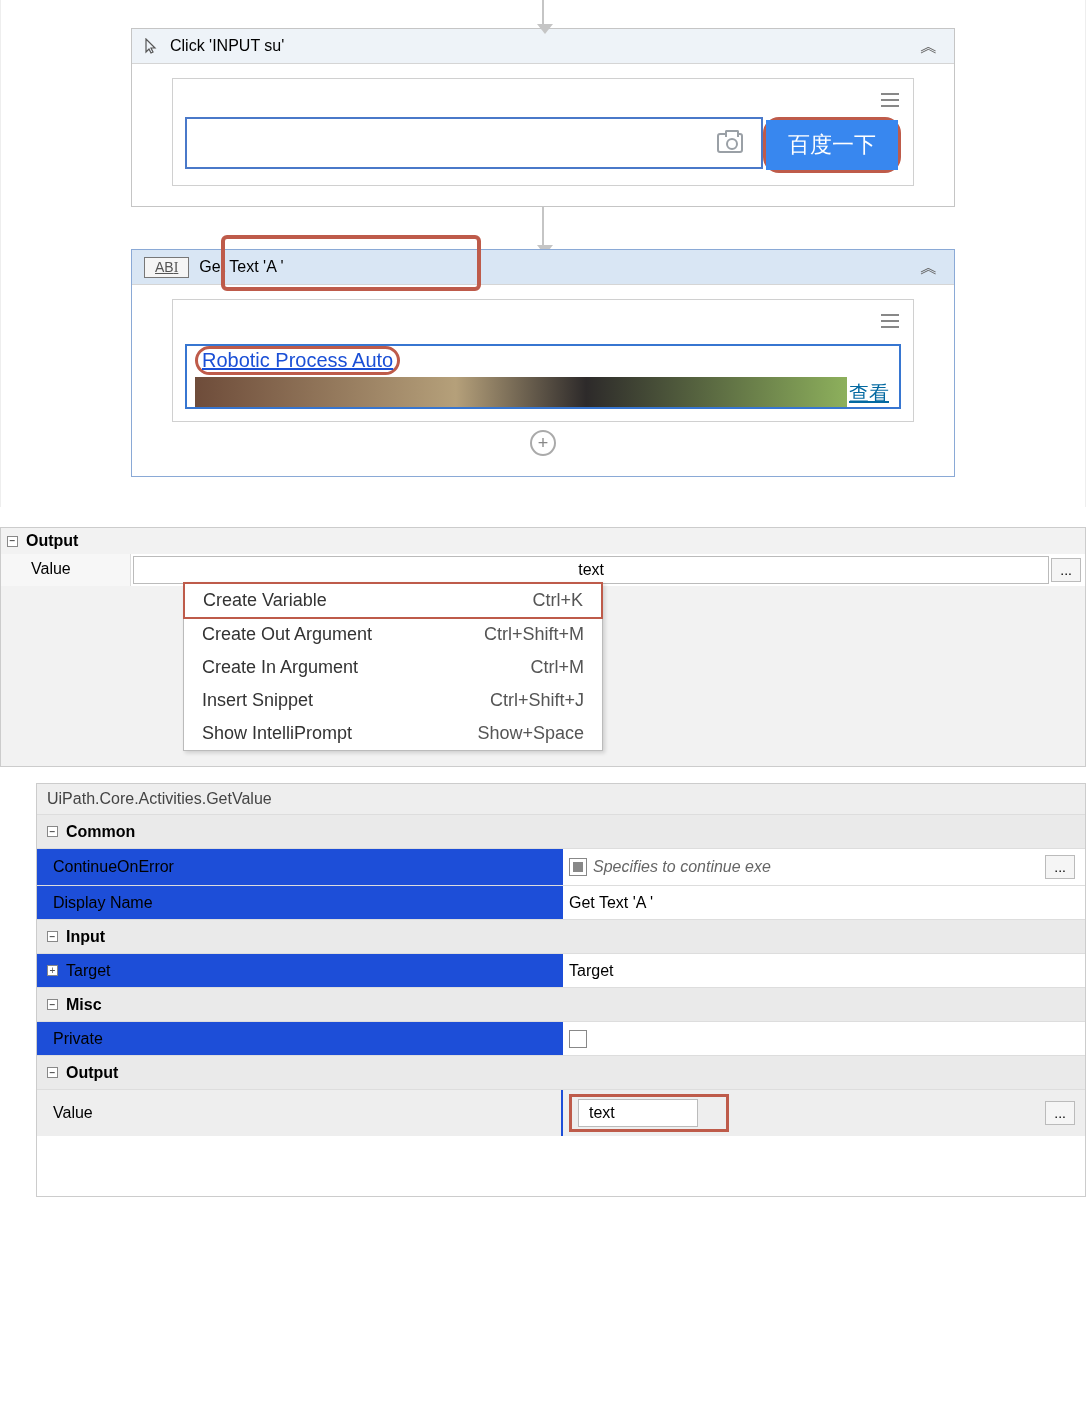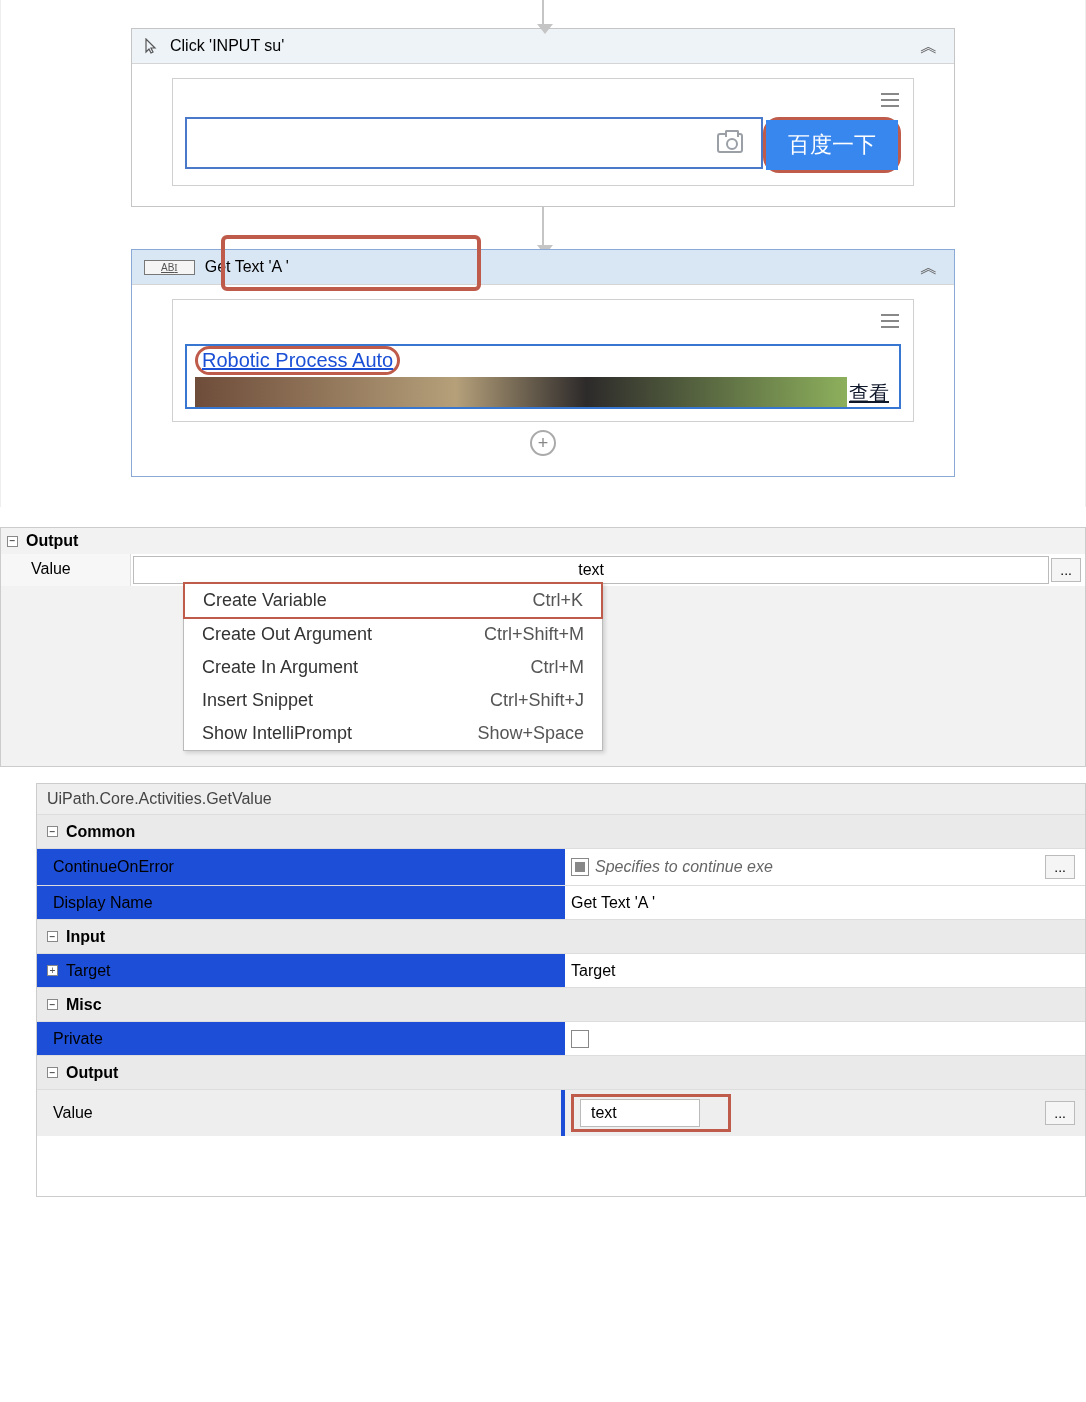--- a/index.html
+++ b/index.html
@@ -144,21 +144,21 @@
     display: flex;
     align-items: flex-end;
     gap: 0;
     margin-top: 2px;
   }
   .fake-img {
     height: 30px; flex: 1;
     background: linear-gradient(90deg,#6e4c3a 0%, #b5a07a 40%, #2d2a2a 60%, #8db05c 100%);
   }
   .cn-label {
-    color: #0f172a; font-size: 20px;
+    color: #0369a1; font-size: 20px;
     font-family: "Microsoft YaHei", sans-serif;
     padding: 0 2px;
     text-decoration: underline;
   }
   .add-circle {
     width: 26px; height: 26px;
     border: 2px solid #aaa;
     border-radius: 50%;
     margin: 8px auto 0 auto;
     display: flex;
@@ -177,23 +177,23 @@
     border-radius: 6px;
     pointer-events: none;
   }
   .activity2-wrap { position: relative; }
 
   .cursor-icon {
     width:16px; height:16px; position: relative;
   }
   .cursor-icon svg { width:16px; height:16px; }
   .abi-icon {
-    font-size: 10px;
+    font-size: 14px;
     border: 1px solid #777;
-    padding: 1px 16px;
+    padding: 1px 10px;
     color: #555;
     background: #f5f5f5;
     letter-spacing: 0;
     text-decoration: underline;
   }
 
   
   .props-mini {
     background: #f2f2f2;
     border: 1px solid #ccc;
@@ -302,21 +302,21 @@
     align-items: center;
     gap: 8px;
   }
   .grid-row .g-label.indent { padding-left: 16px; }
   .grid-row .g-value {
     width: 50%;
     padding: 4px 6px;
     display: flex;
     align-items: center;
     gap: 6px;
-    border-left: 4px solid #1d4ed8;
+    border-left: 2px solid #1d4ed8;
     background: #fff;
   }
   .grid-row.header .g-value { background: #eaeaea; border-left: none; }
   .checkbox {
     width: 18px; height: 18px;
     border: 1px solid #888;
     background: #fff;
     display: inline-block;
   }
   .checkbox.filled::after {

